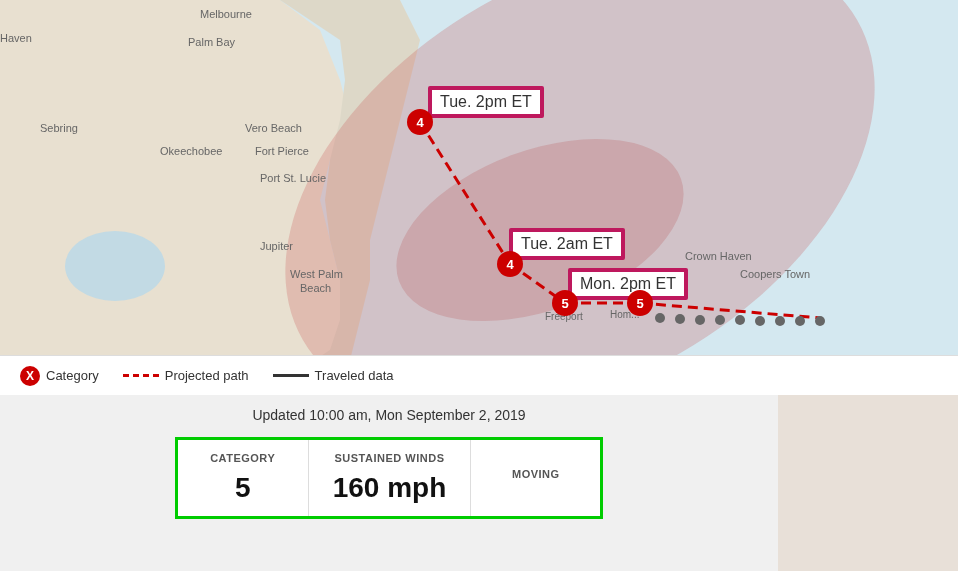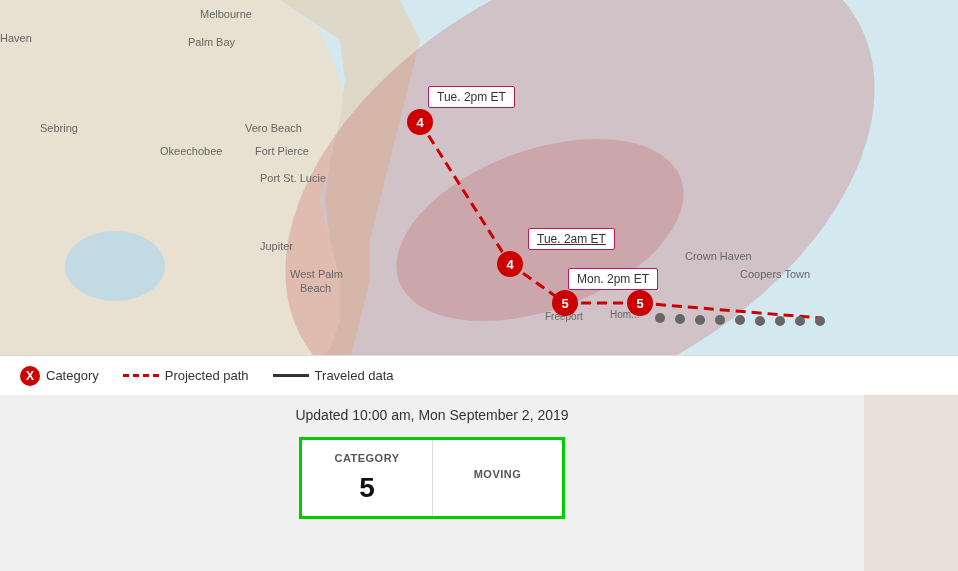--- a/index.html
+++ b/index.html
@@ -70,21 +70,21 @@
       width: 36px;
       height: 3px;
       background: #333;
     }
 
     
     #bottom-panel {
       position: absolute;
       top: 395px;
       left: 0;
-      width: 864px;
+      width: 778px;
       height: 176px;
       background: #f0f0f0;
       display: flex;
       flex-direction: column;
       align-items: center;
       padding-top: 12px;
     }
 
     #update-time {
       font-size: 14px;
@@ -150,23 +150,23 @@
       left: 40px;
       font-size: 13px;
       font-weight: bold;
       color: #555;
     }
 
     
     .map-tooltip {
       position: absolute;
       background: white;
-      border: 1px solid #be185d;
+      border: 4px solid #be185d;
       padding: 3px 8px;
-      font-size: 12px;
+      font-size: 16px;
       font-weight: 500;
       color: #333;
       border-radius: 2px;
       white-space: nowrap;
     }
 
     
     .hurricane-marker {
       position: absolute;
       width: 26px;
@@ -227,21 +227,21 @@
     <text x="685" y="260" font-size="11" fill="#666" font-family="Arial">Crown Haven</text>
     <text x="740" y="278" font-size="11" fill="#666" font-family="Arial">Coopers Town</text>
     <text x="545" y="320" font-size="10" fill="#666" font-family="Arial">Freeport</text>
     <text x="610" y="318" font-size="10" fill="#666" font-family="Arial">Hom...</text>
     <text x="340" y="370" font-size="11" fill="#666" font-family="Arial">Delray Beach</text>
 
     <ellipse cx="115" cy="266" rx="50" ry="35" fill="#b8d8e8" opacity="0.8"></ellipse>
   </svg>
 
   <div class="map-tooltip" style="top: 86px; left: 428px;">Tue. 2pm ET</div>
-  <div class="map-tooltip" style="top: 228px; left: 528px; text-decoration: underline;">Tue. 2am ET</div>
+  <div class="map-tooltip" style="top: 228px; left: 509px;">Tue. 2am ET</div>
   <div class="map-tooltip" style="top: 268px; left: 568px;">Mon. 2pm ET</div>
 
   <div class="hurricane-marker" style="top: 122px; left: 420px;">4</div>
   <div class="hurricane-marker" style="top: 264px; left: 510px;">4</div>
   <div class="hurricane-marker" style="top: 303px; left: 565px;">5</div>
   <div class="hurricane-marker" style="top: 303px; left: 640px;">5</div>
 
   <div class="google-logo">Google</div>
 
   <div class="map-attribution">Map data ©2019 Google, INEGI</div>
@@ -263,17 +263,21 @@
 </div>
 
 <div id="bottom-panel">
   <div id="update-time">Updated 10:00 am, Mon September 2, 2019</div>
 
   <div id="stats-row">
     <div class="stat-cell highlighted">
       <div class="stat-label">CATEGORY</div>
       <div class="stat-value">5</div>
     </div>
+    <div class="stat-cell highlighted">
+      <div class="stat-label">SUSTAINED WINDS</div>
+      <div class="stat-value">160 mph</div>
+    </div>
     <div class="stat-cell">
       <div class="stat-label">MOVING</div>
     </div>
   </div>
 </div>
 
 </body></html>

